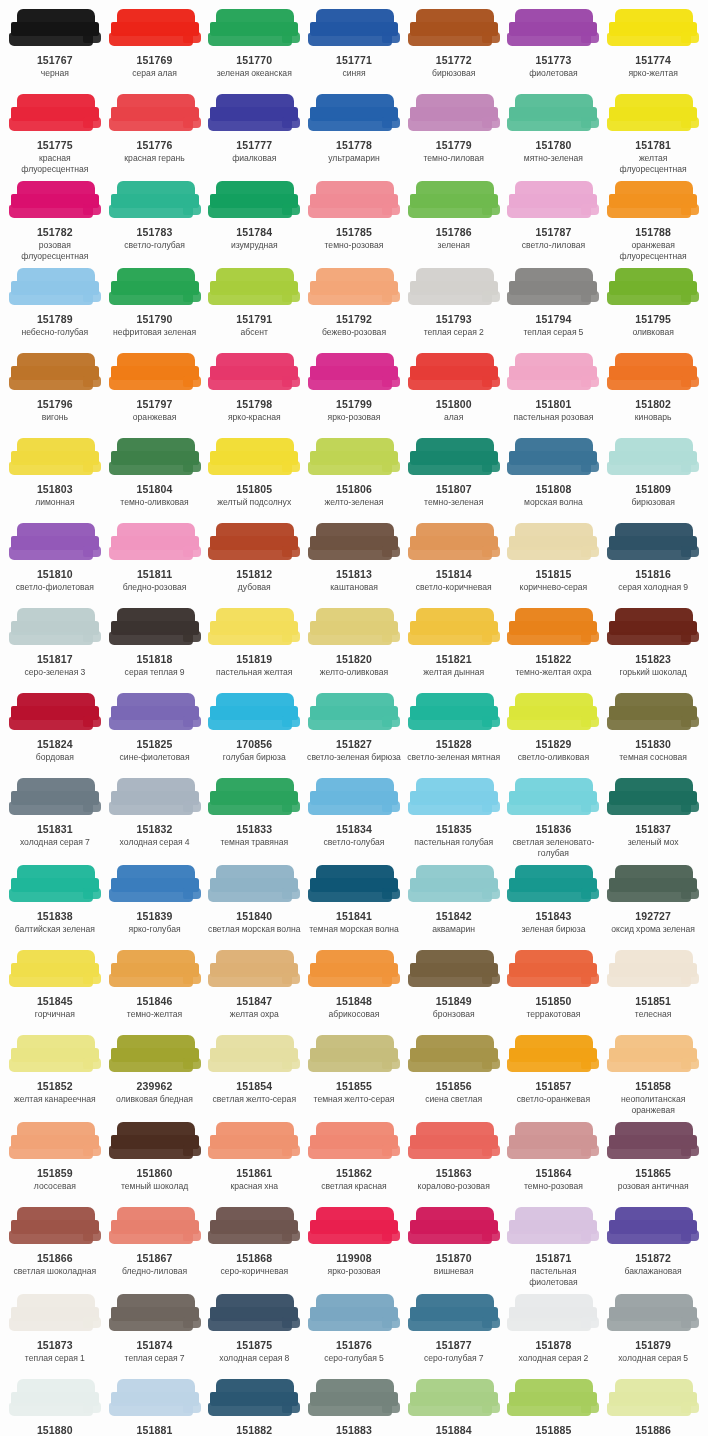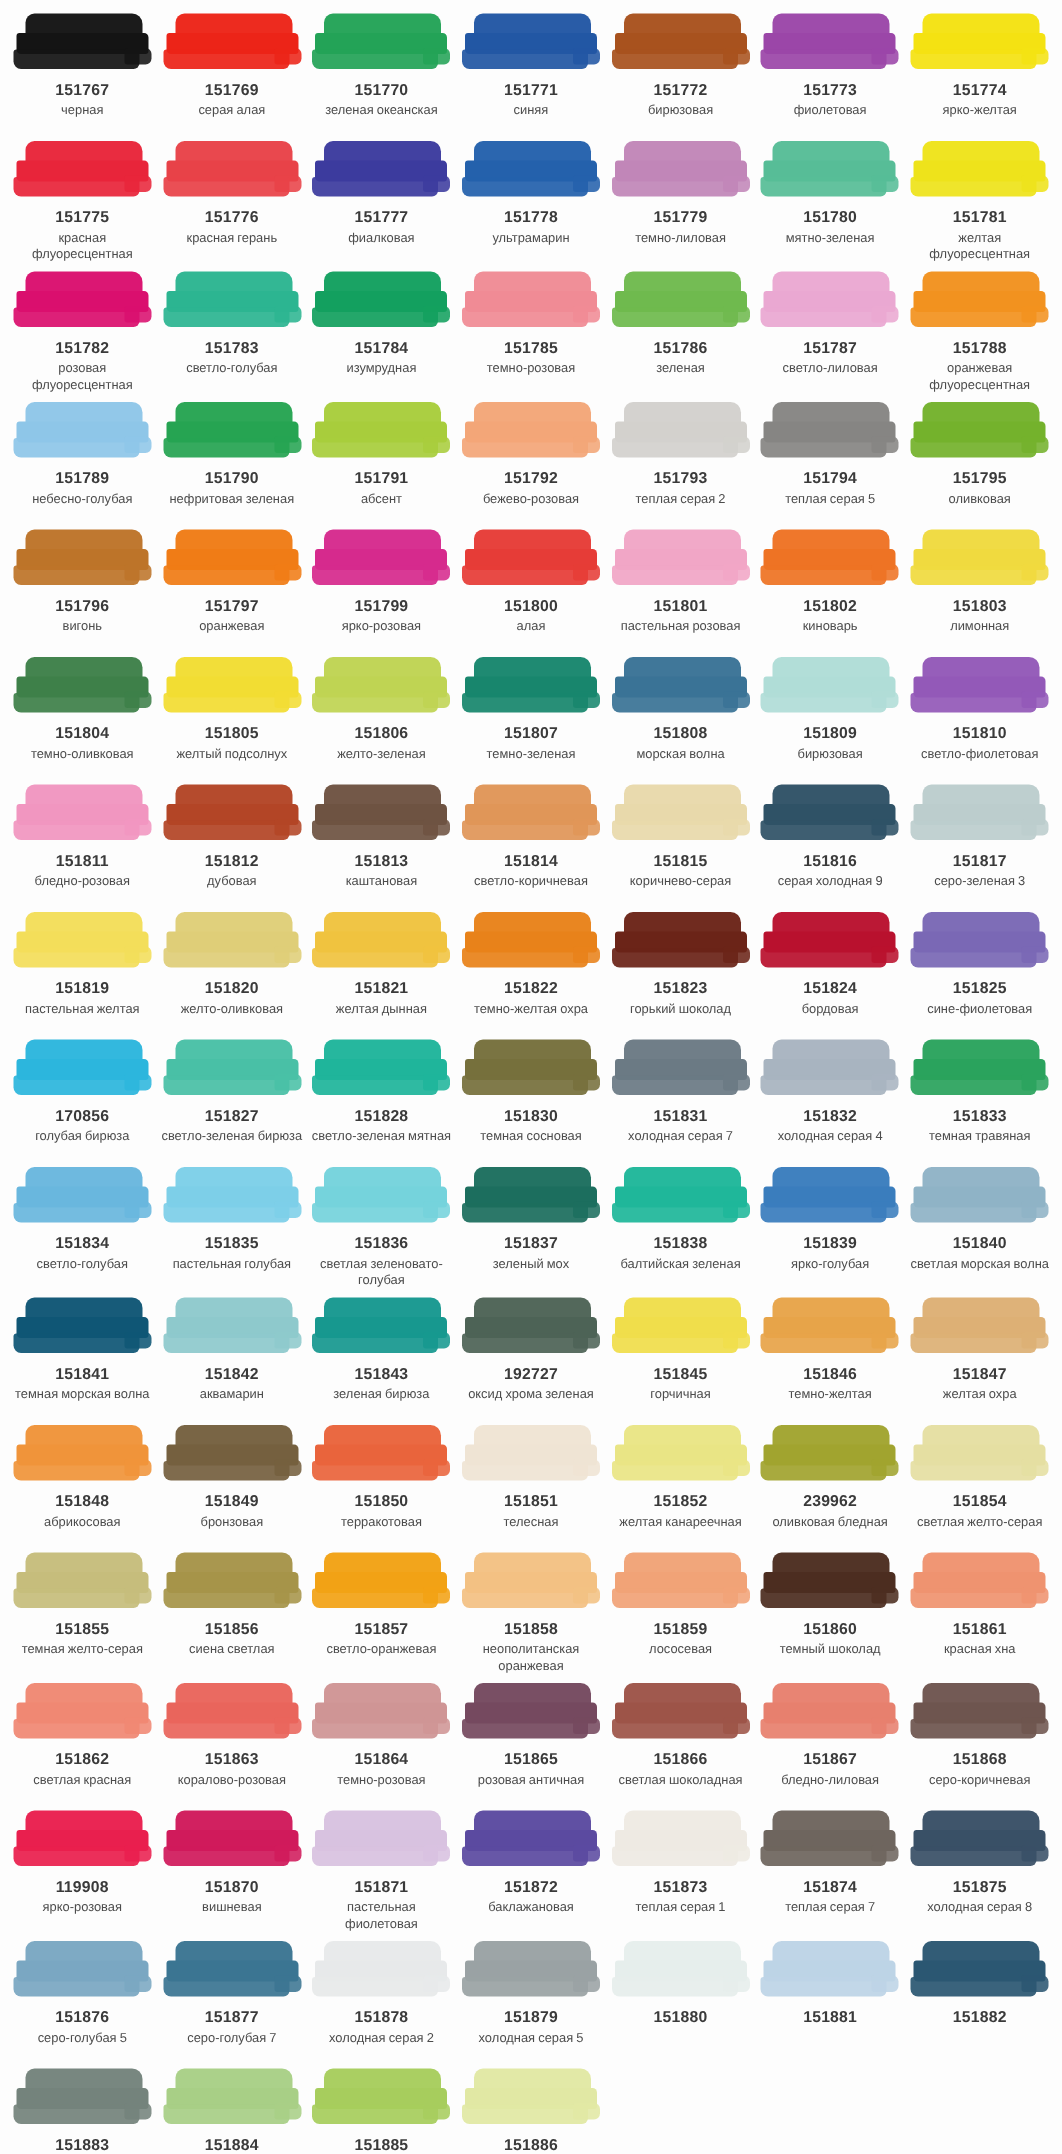--- a/index.html
+++ b/index.html
@@ -439,20 +439,32 @@
             <div class="band b3" style="background: rgb(240, 124, 22); opacity: 0.93;"></div>
             <div class="band b4" style="background: rgb(240, 124, 22); opacity: 0.88;"></div>
           </div>
         </div>
         <div class="code">151797</div>
         <div class="nm">оранжевая</div>
       </div>
       <div class="cell">
         <div class="swatch-wrap">
           <div class="swatch">
+            <div class="band b1" style="background: rgb(230, 55, 107); opacity: 0.97;"></div>
+            <div class="band b2" style="background: rgb(230, 55, 107); opacity: 1;"></div>
+            <div class="band b3" style="background: rgb(230, 55, 107); opacity: 0.93;"></div>
+            <div class="band b4" style="background: rgb(230, 55, 107); opacity: 0.88;"></div>
+          </div>
+        </div>
+        <div class="code">151798</div>
+        <div class="nm">ярко-красная</div>
+      </div>
+      <div class="cell">
+        <div class="swatch-wrap">
+          <div class="swatch">
             <div class="band b1" style="background: rgb(214, 42, 141); opacity: 0.97;"></div>
             <div class="band b2" style="background: rgb(214, 42, 141); opacity: 1;"></div>
             <div class="band b3" style="background: rgb(214, 42, 141); opacity: 0.93;"></div>
             <div class="band b4" style="background: rgb(214, 42, 141); opacity: 0.88;"></div>
           </div>
         </div>
         <div class="code">151799</div>
         <div class="nm">ярко-розовая</div>
       </div>
       <div class="cell">
@@ -667,20 +679,32 @@
             <div class="band b3" style="background: rgb(188, 205, 205); opacity: 0.93;"></div>
             <div class="band b4" style="background: rgb(188, 205, 205); opacity: 0.88;"></div>
           </div>
         </div>
         <div class="code">151817</div>
         <div class="nm">серо-зеленая 3</div>
       </div>
       <div class="cell">
         <div class="swatch-wrap">
           <div class="swatch">
+            <div class="band b1" style="background: rgb(59, 51, 48); opacity: 0.97;"></div>
+            <div class="band b2" style="background: rgb(59, 51, 48); opacity: 1;"></div>
+            <div class="band b3" style="background: rgb(59, 51, 48); opacity: 0.93;"></div>
+            <div class="band b4" style="background: rgb(59, 51, 48); opacity: 0.88;"></div>
+          </div>
+        </div>
+        <div class="code">151818</div>
+        <div class="nm">серая теплая 9</div>
+      </div>
+      <div class="cell">
+        <div class="swatch-wrap">
+          <div class="swatch">
             <div class="band b1" style="background: rgb(243, 222, 90); opacity: 0.97;"></div>
             <div class="band b2" style="background: rgb(243, 222, 90); opacity: 1;"></div>
             <div class="band b3" style="background: rgb(243, 222, 90); opacity: 0.93;"></div>
             <div class="band b4" style="background: rgb(243, 222, 90); opacity: 0.88;"></div>
           </div>
         </div>
         <div class="code">151819</div>
         <div class="nm">пастельная желтая</div>
       </div>
       <div class="cell">
@@ -787,20 +811,32 @@
             <div class="band b3" style="background: rgb(31, 181, 155); opacity: 0.93;"></div>
             <div class="band b4" style="background: rgb(31, 181, 155); opacity: 0.88;"></div>
           </div>
         </div>
         <div class="code">151828</div>
         <div class="nm">светло-зеленая мятная</div>
       </div>
       <div class="cell">
         <div class="swatch-wrap">
           <div class="swatch">
+            <div class="band b1" style="background: rgb(219, 230, 58); opacity: 0.97;"></div>
+            <div class="band b2" style="background: rgb(219, 230, 58); opacity: 1;"></div>
+            <div class="band b3" style="background: rgb(219, 230, 58); opacity: 0.93;"></div>
+            <div class="band b4" style="background: rgb(219, 230, 58); opacity: 0.88;"></div>
+          </div>
+        </div>
+        <div class="code">151829</div>
+        <div class="nm">светло-оливковая</div>
+      </div>
+      <div class="cell">
+        <div class="swatch-wrap">
+          <div class="swatch">
             <div class="band b1" style="background: rgb(118, 112, 60); opacity: 0.97;"></div>
             <div class="band b2" style="background: rgb(118, 112, 60); opacity: 1;"></div>
             <div class="band b3" style="background: rgb(118, 112, 60); opacity: 0.93;"></div>
             <div class="band b4" style="background: rgb(118, 112, 60); opacity: 0.88;"></div>
           </div>
         </div>
         <div class="code">151830</div>
         <div class="nm">темная сосновая</div>
       </div>
       <div class="cell">

